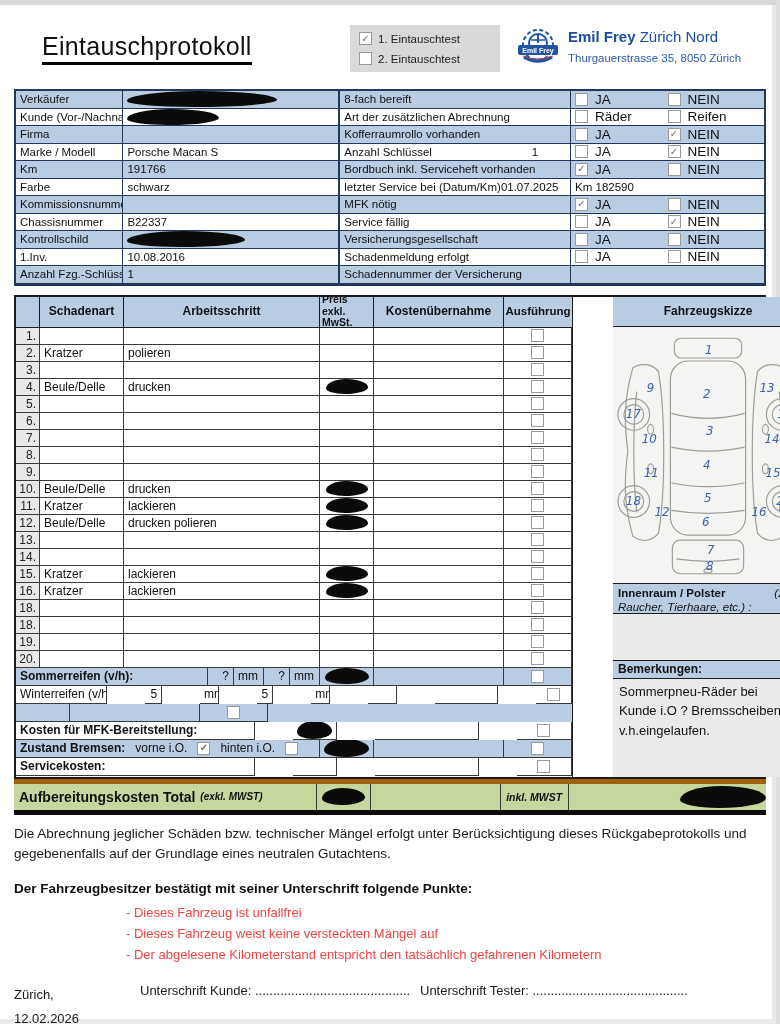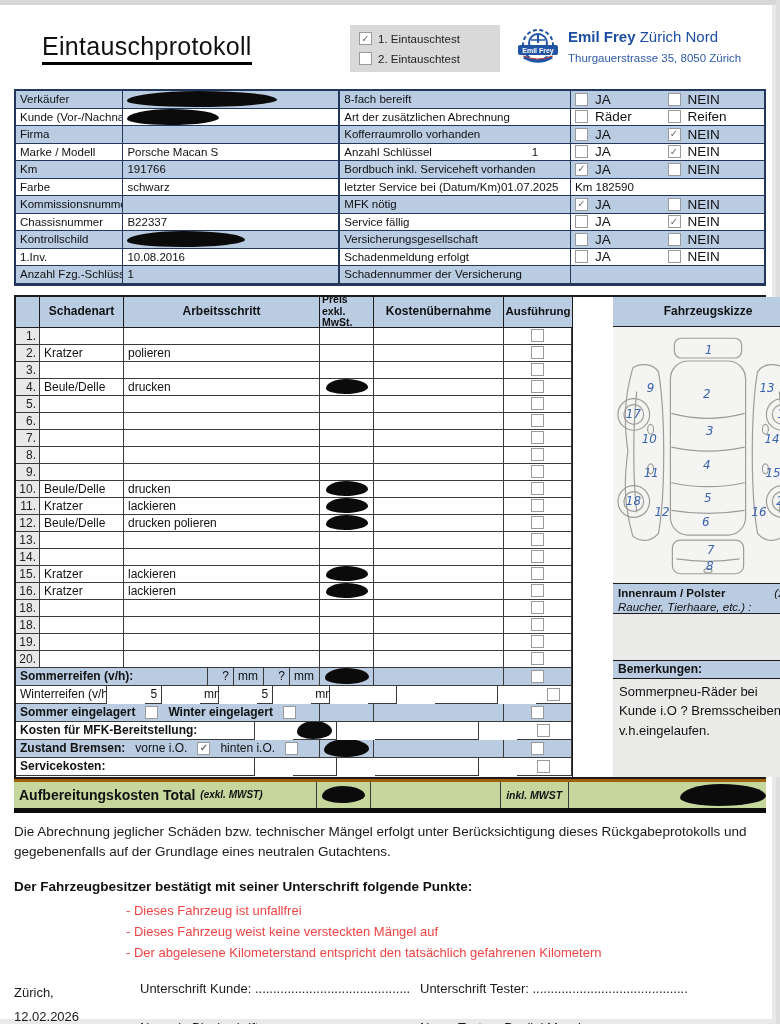--- a/index.html
+++ b/index.html
@@ -62,21 +62,21 @@
   .sk-line{fill:none;stroke:#9d9d9a;stroke-width:1.2;}
   .zn{font-size:12px;font-style:italic;fill:#3c64ae;font-family:"DejaVu Sans",sans-serif;}
   .innenh{background:#b9cce2;border-bottom:1px solid #1c1c1c;font-size:11.5px;padding:2px 5px;height:30px;box-sizing:border-box;line-height:1.3;}
   .innenh .t{font-weight:bold;}
   .innenh .i{font-style:italic;}
   .innenh .line1{display:flex;justify-content:space-between;}
   .innenb{height:46px;background:#eaeae8;border-bottom:1px solid #1c1c1c;}
   .bemh{background:#b9cce2;border-bottom:1px solid #1c1c1c;font-weight:bold;font-size:12px;padding:1px 5px;height:18px;box-sizing:border-box;}
   .bemb{flex:0 0 92px;background:#eaeae8;font-size:13px;padding:3px 6px;line-height:1.5;}
   
-  .trowtotal{display:flex;border-top:3px solid #a16207;border-bottom:5px solid #0c0c0c;background:#c6d79e;height:26px;margin-left:0;}
+  .trowtotal{display:flex;border-top:5px solid #a16207;border-bottom:5px solid #0c0c0c;background:#c6d79e;height:26px;margin-left:0;}
   .tc{box-sizing:border-box;display:flex;align-items:center;padding:0 5px;border-right:1px solid #3a3a3a;}
   .tc.lab{width:304px;font-weight:bold;font-size:14px;gap:5px;}
   .tc.lab .suf{font-weight:bold;font-style:italic;font-size:10px;}
   .tc.pre{width:54px;justify-content:center;}
   .tc.kos{width:130px;}
   .tc.incl{width:68px;font-weight:bold;font-style:italic;font-size:10.5px;justify-content:center;}
   .tc.rest{width:198px;border-right:none;justify-content:flex-end;padding-right:0;}
   
   .disc{margin-top:9px;font-size:13.5px;line-height:1.55;width:740px;color:#1a1a1a;}
   .confirm{margin-top:16px;font-size:13.5px;font-weight:bold;}
@@ -558,26 +558,20 @@
         <div class="bc unit">mm</div>
         <div class="bc val">5</div>
         <div class="bc unit">mm</div>
         <div class="bc pre"></div>
         <div class="bc kos"></div>
         <div class="bc aus">
             <span class="cb"></span>
           </div>
       </div>
       <div class="brow b">
-        <div class="bc wide">
-          <span>Sommer eingelagert</span>
-          <span class="cb"></span>
-          <span>Winter eingelagert</span>
-          <span class="cb"></span>
-        </div>
         <div class="bc pre"></div>
         <div class="bc kos"></div>
         <div class="bc aus">
             <span class="cb"></span>
           </div>
       </div>
       <div class="brow w">
         <div class="bc wide">Kosten für MFK-Bereitstellung:</div>
         <div class="bc pre">
             <span class="blob" style="width:48px;height:18px;"></span>

